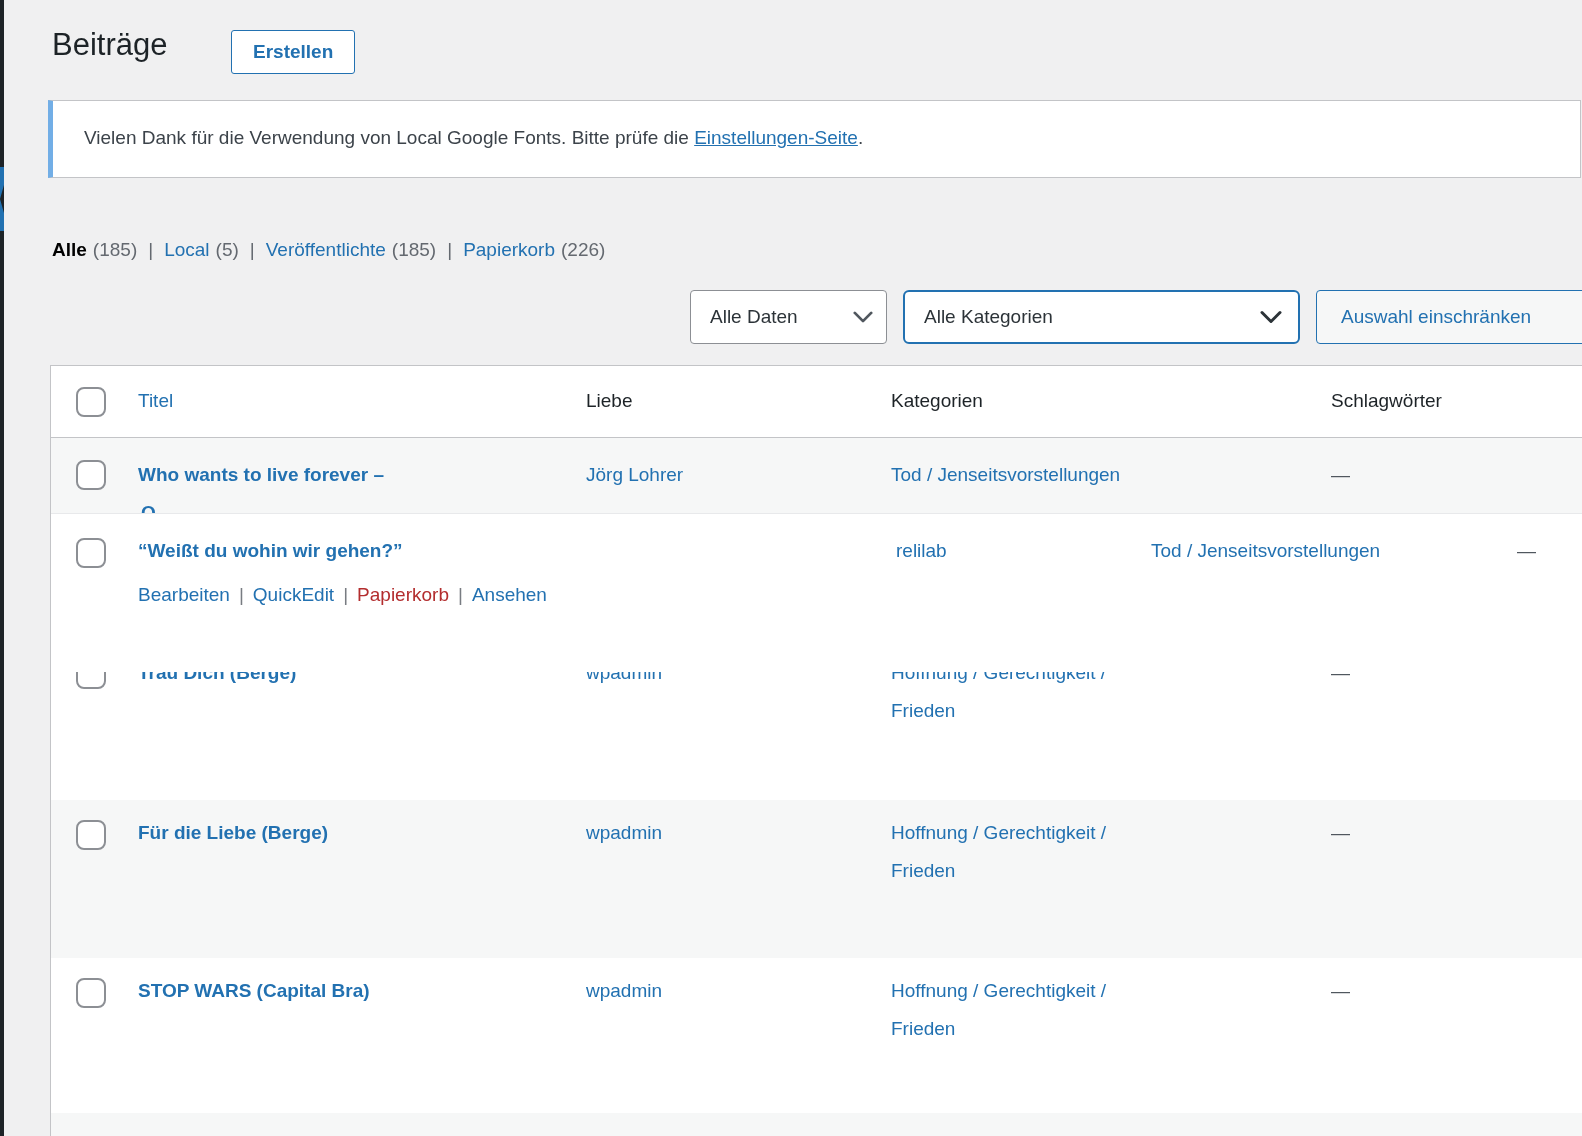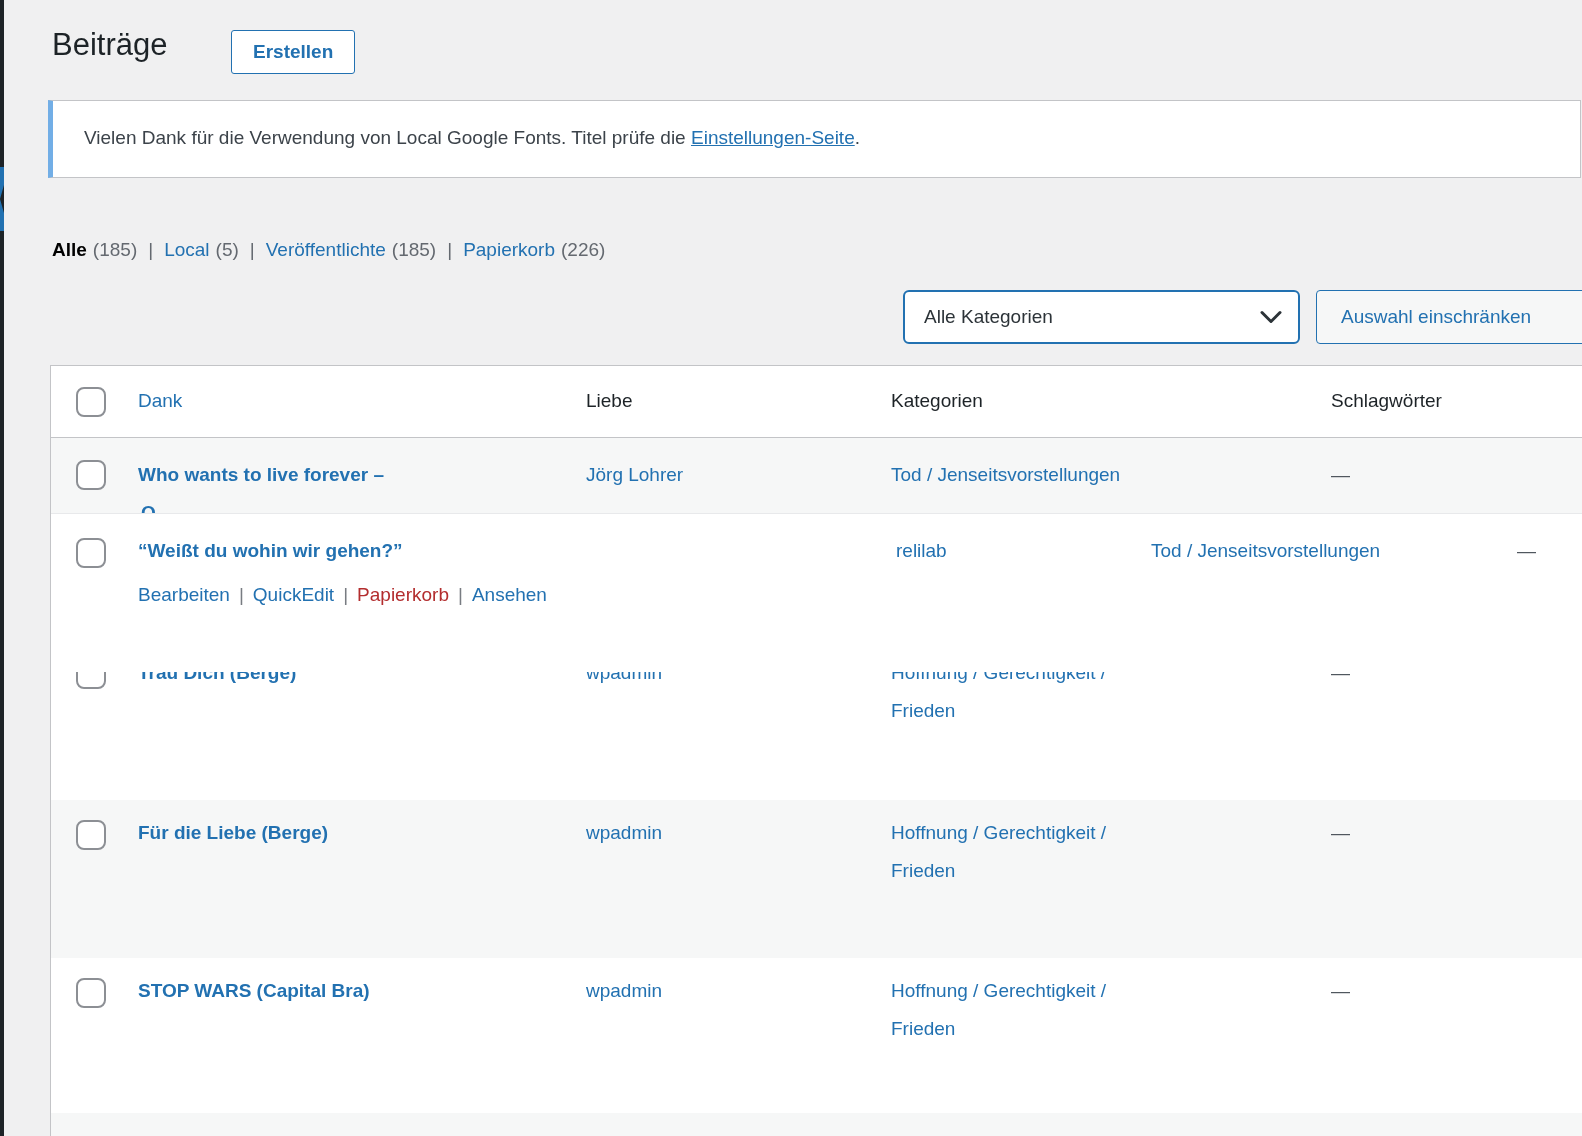--- a/index.html
+++ b/index.html
@@ -99,48 +99,54 @@
 
 <div class="screen">
 
   <div class="admin-rail"></div>
   <div class="admin-rail-current"></div>
 
   <h1 class="page-title">Beiträge</h1>
   <a class="create-btn">Erstellen</a>
 
   <div class="notice">
-    <p><span>Vielen Dank für die Verwendung von Local Google Fonts. Titel prüfe die </span><a>Einstellungen-Seite</a><span>.</span></p>
+    <p><span>Vielen Dank für die Verwendung von Local Google Fonts. Bitte prüfe die </span><a>Einstellungen-Seite</a><span>.</span></p>
   </div>
 
   <ul class="subsubsub">
     <li class="first"><a><span class="f-label">Alle</span><span class="count">(185)</span></a></li>
     <li class="sep">|</li>
     <li><a><span class="f-label">Local</span><span class="count">(5)</span></a></li>
     <li class="sep">|</li>
     <li><a><span class="f-label">Veröffentlichte</span><span class="count">(185)</span></a></li>
     <li class="sep">|</li>
     <li><a><span class="f-label">Papierkorb</span><span class="count">(226)</span></a></li>
   </ul>
 
   <div class="controls">
+    <div class="select sel-date">
+      <span>Alle Daten</span>
+      <svg class="chev" width="20" height="12" viewBox="0 0 22 13">
+          <polyline points="2,2 11,11 20,2" fill="none" stroke="#50575e" stroke-width="3" stroke-linecap="round" stroke-linejoin="round"></polyline>
+        </svg>
+    </div>
     <div class="select sel-cat">
       <span>Alle Kategorien</span>
       <svg class="chev" width="22" height="13" viewBox="0 0 22 13">
           <polyline points="2,2 11,11 20,2" fill="none" stroke="#2c3338" stroke-width="3" stroke-linecap="round" stroke-linejoin="round"></polyline>
         </svg>
     </div>
     <button class="btn btn-filter">Auswahl einschränken</button>
   </div>
 
   <div class="table">
 
     <div class="thead">
       <span class="cb"></span>
-      <a class="col-title th th-link">Dank</a>
+      <a class="col-title th th-link">Titel</a>
       <span class="col-author th">Liebe</span>
       <span class="col-cats th">Kategorien</span>
       <span class="col-tags th" style="color:#1d2327">Schlagwörter</span>
     </div>
 
     <div class="row r1">
       <span class="cb"></span>
       <a class="col-title ptitle">Who wants to live forever –</a>
       <a class="line2 ptitle">Q</a>
       <a class="col-author link">Jörg Lohrer</a>

